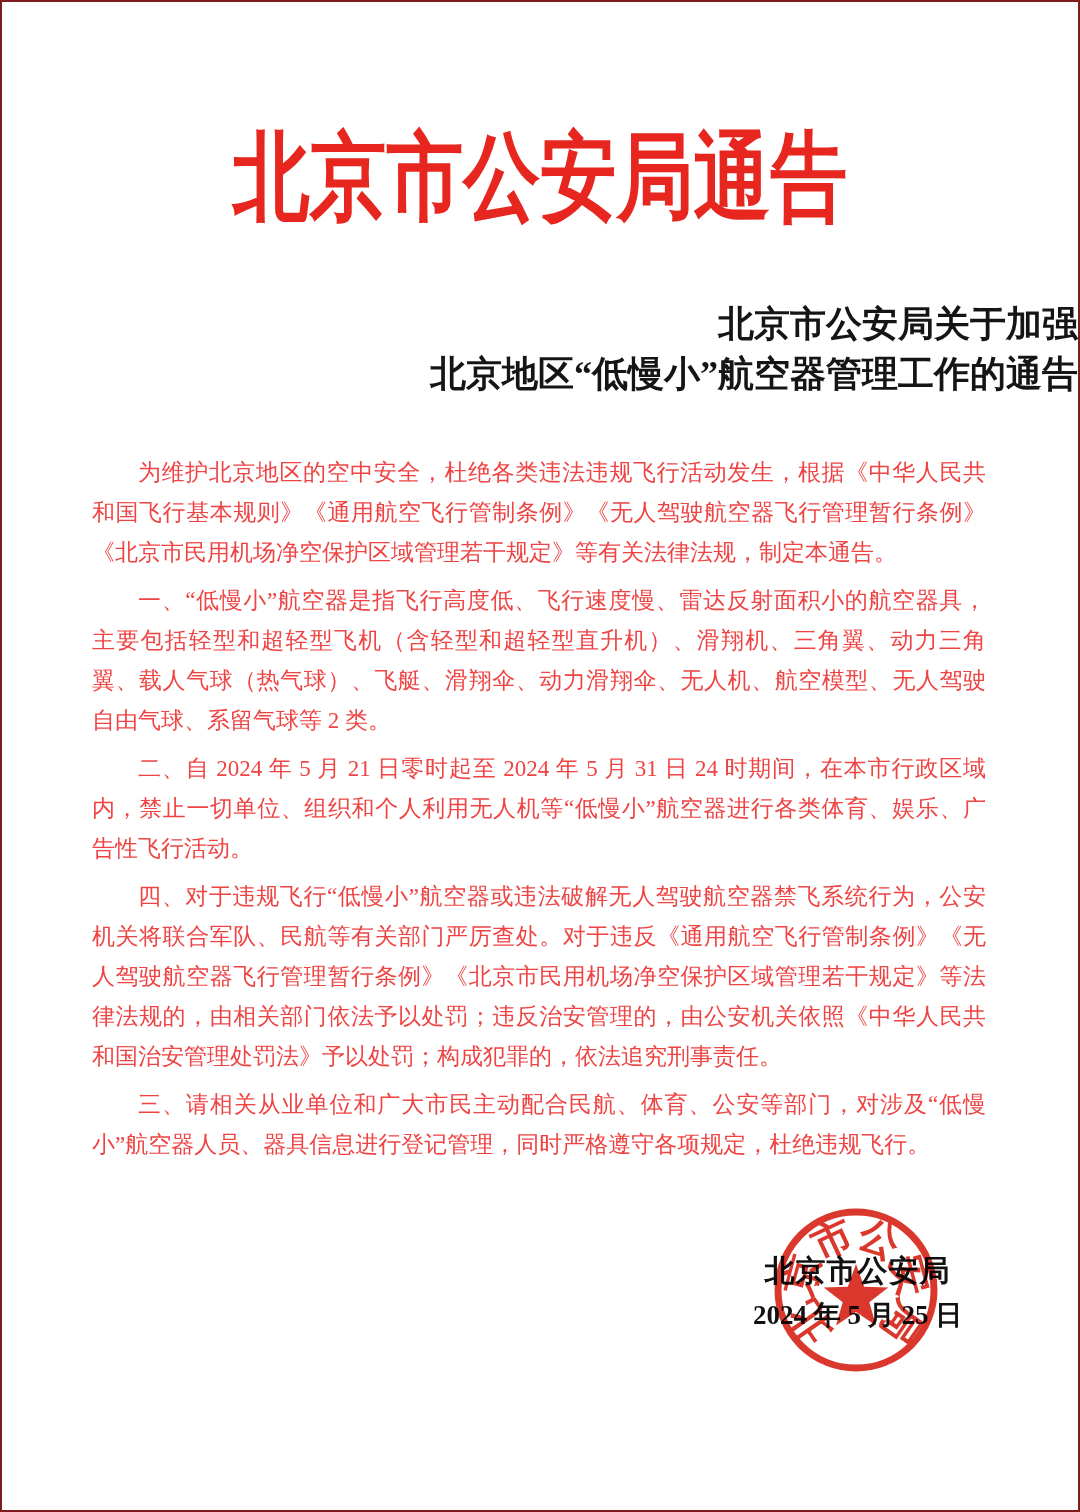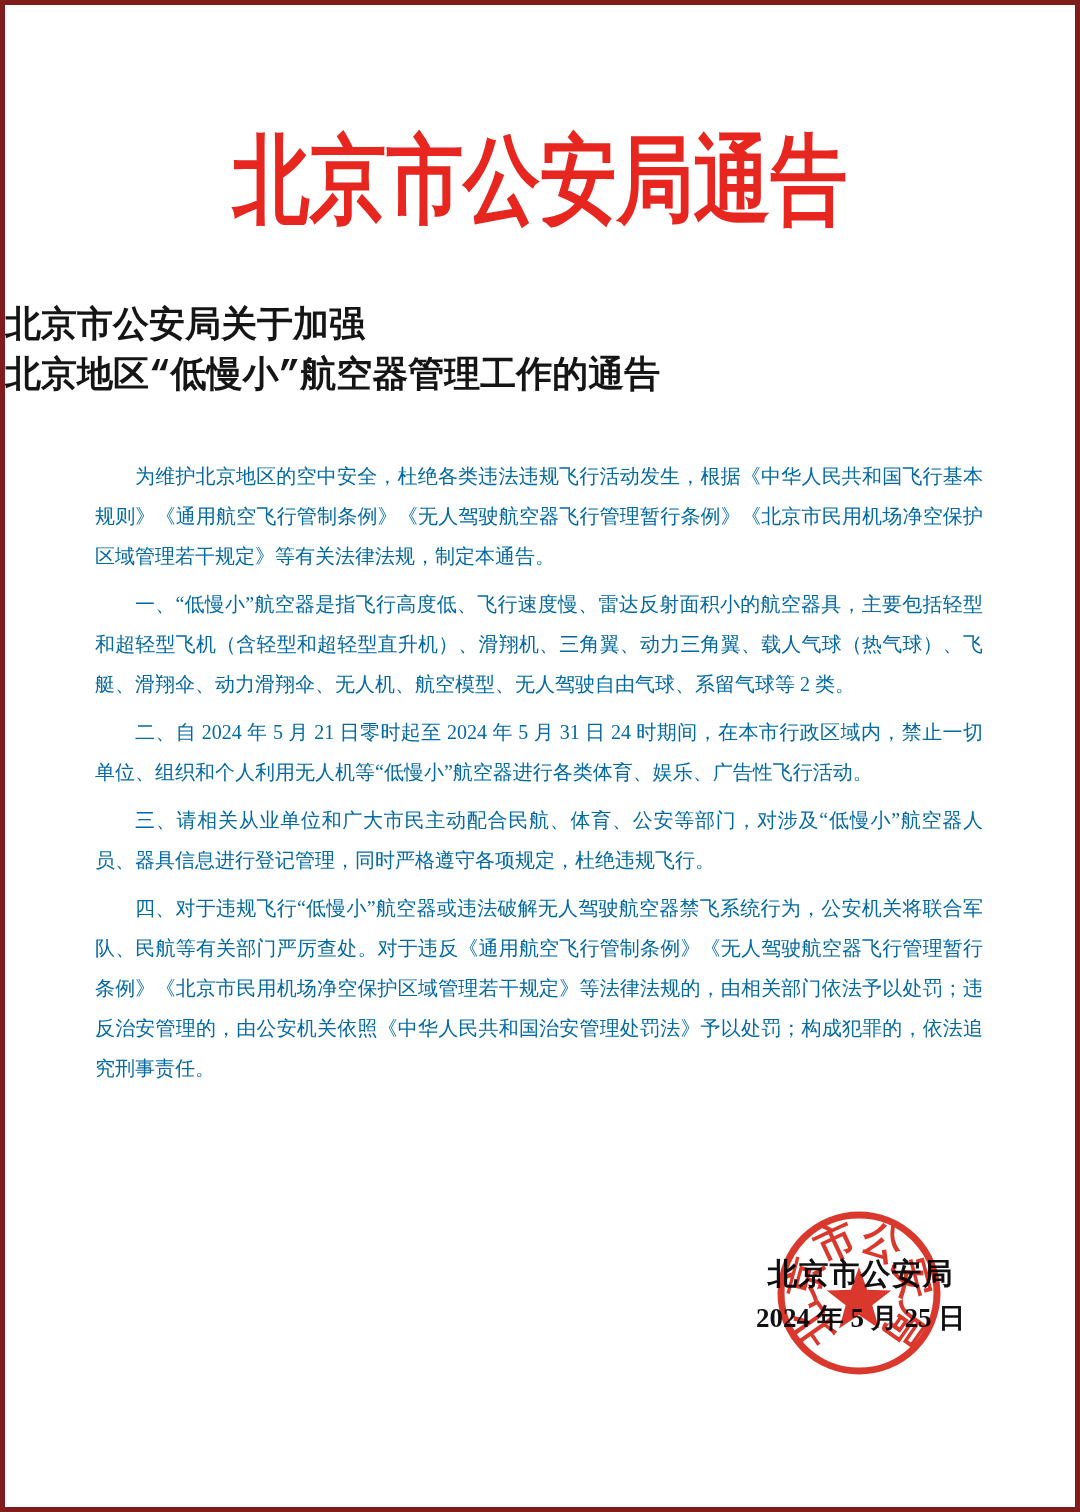--- a/index.html
+++ b/index.html
@@ -6,55 +6,54 @@
   html, body { background: #ffffff; }
   body {
     width: 1080px; height: 1512px;
     font-family: "Liberation Serif", "DejaVu Serif", serif;
     color: #1c1c1c;
     overflow: hidden;
   }
   .page {
     position: relative;
     width: 1080px; height: 1512px;
-    border: 5px solid #7f1d1d;
+    border: 2px solid #7f1d1d;
     background: #ffffff;
     overflow: hidden;
   }
   .title {
     margin-top: 126px;
     text-align: center;
     font-size: 96px;
     line-height: 1.05;
     font-weight: bold;
     color: #e6261f;
     letter-spacing: 0;
     transform: scaleX(0.80);
     transform-origin: 50% 50%;
     white-space: nowrap;
   }
   .subtitle {
     margin-top: 70px;
-    text-align: left;
+    text-align: right;
     font-weight: bold;
     font-size: 36px;
     line-height: 50px;
     color: #151515;
-    font-family: Liberation Mono, monospace;
   }
   .body-text {
     margin: 54px 92px 0 90px;
   }
   .body-text p {
-    font-size: 20px;
+    font-size: 23px;
     line-height: 40px;
     text-align: justify;
     text-indent: 2em;
     margin-bottom: 8px;
-    color: #0369a1;
+    color: #ef4444;
   }
   .signature {
     position: absolute;
     top: 1251px; left: 718px;
     width: 275px;
     text-align: center;
     color: #111;
   }
   .signature .issuer {
     font-size: 30px;
@@ -92,22 +91,22 @@
 
   <div class="subtitle">
     <div>北京市公安局关于加强</div>
     <div>北京地区“低慢小”航空器管理工作的通告</div>
   </div>
 
   <div class="body-text">
     <p>为维护北京地区的空中安全，杜绝各类违法违规飞行活动发生，根据《中华人民共和国飞行基本规则》《通用航空飞行管制条例》《无人驾驶航空器飞行管理暂行条例》《北京市民用机场净空保护区域管理若干规定》等有关法律法规，制定本通告。</p>
     <p>一、“低慢小”航空器是指飞行高度低、飞行速度慢、雷达反射面积小的航空器具，主要包括轻型和超轻型飞机（含轻型和超轻型直升机）、滑翔机、三角翼、动力三角翼、载人气球（热气球）、飞艇、滑翔伞、动力滑翔伞、无人机、航空模型、无人驾驶自由气球、系留气球等 2 类。</p>
     <p>二、自 2024 年 5 月 21 日零时起至 2024 年 5 月 31 日 24 时期间，在本市行政区域内，禁止一切单位、组织和个人利用无人机等“低慢小”航空器进行各类体育、娱乐、广告性飞行活动。</p>
+    <p>四、对于违规飞行“低慢小”航空器或违法破解无人驾驶航空器禁飞系统行为，公安机关将联合军队、民航等有关部门严厉查处。对于违反《通用航空飞行管制条例》《无人驾驶航空器飞行管理暂行条例》《北京市民用机场净空保护区域管理若干规定》等法律法规的，由相关部门依法予以处罚；违反治安管理的，由公安机关依照《中华人民共和国治安管理处罚法》予以处罚；构成犯罪的，依法追究刑事责任。</p>
     <p>三、请相关从业单位和广大市民主动配合民航、体育、公安等部门，对涉及“低慢小”航空器人员、器具信息进行登记管理，同时严格遵守各项规定，杜绝违规飞行。</p>
-    <p>四、对于违规飞行“低慢小”航空器或违法破解无人驾驶航空器禁飞系统行为，公安机关将联合军队、民航等有关部门严厉查处。对于违反《通用航空飞行管制条例》《无人驾驶航空器飞行管理暂行条例》《北京市民用机场净空保护区域管理若干规定》等法律法规的，由相关部门依法予以处罚；违反治安管理的，由公安机关依照《中华人民共和国治安管理处罚法》予以处罚；构成犯罪的，依法追究刑事责任。</p>
   </div>
 
   <div class="signature">
     <div class="issuer">北京市公安局</div>
     <div class="date">2024 年 5 月 25 日</div>
   </div>
 
   <svg class="seal" viewBox="0 0 204 204" xmlns="http://www.w3.org/2000/svg">
     <circle cx="102" cy="102" r="78" fill="none" stroke="#d7291c" stroke-width="7"></circle>
     <polygon fill="#d7291c" points="102,76 110.2,98.7 134.3,99.5 115.3,114.3 122,137.5 102,124 82,137.5 88.7,114.3 69.7,99.5 93.8,98.7"></polygon>

